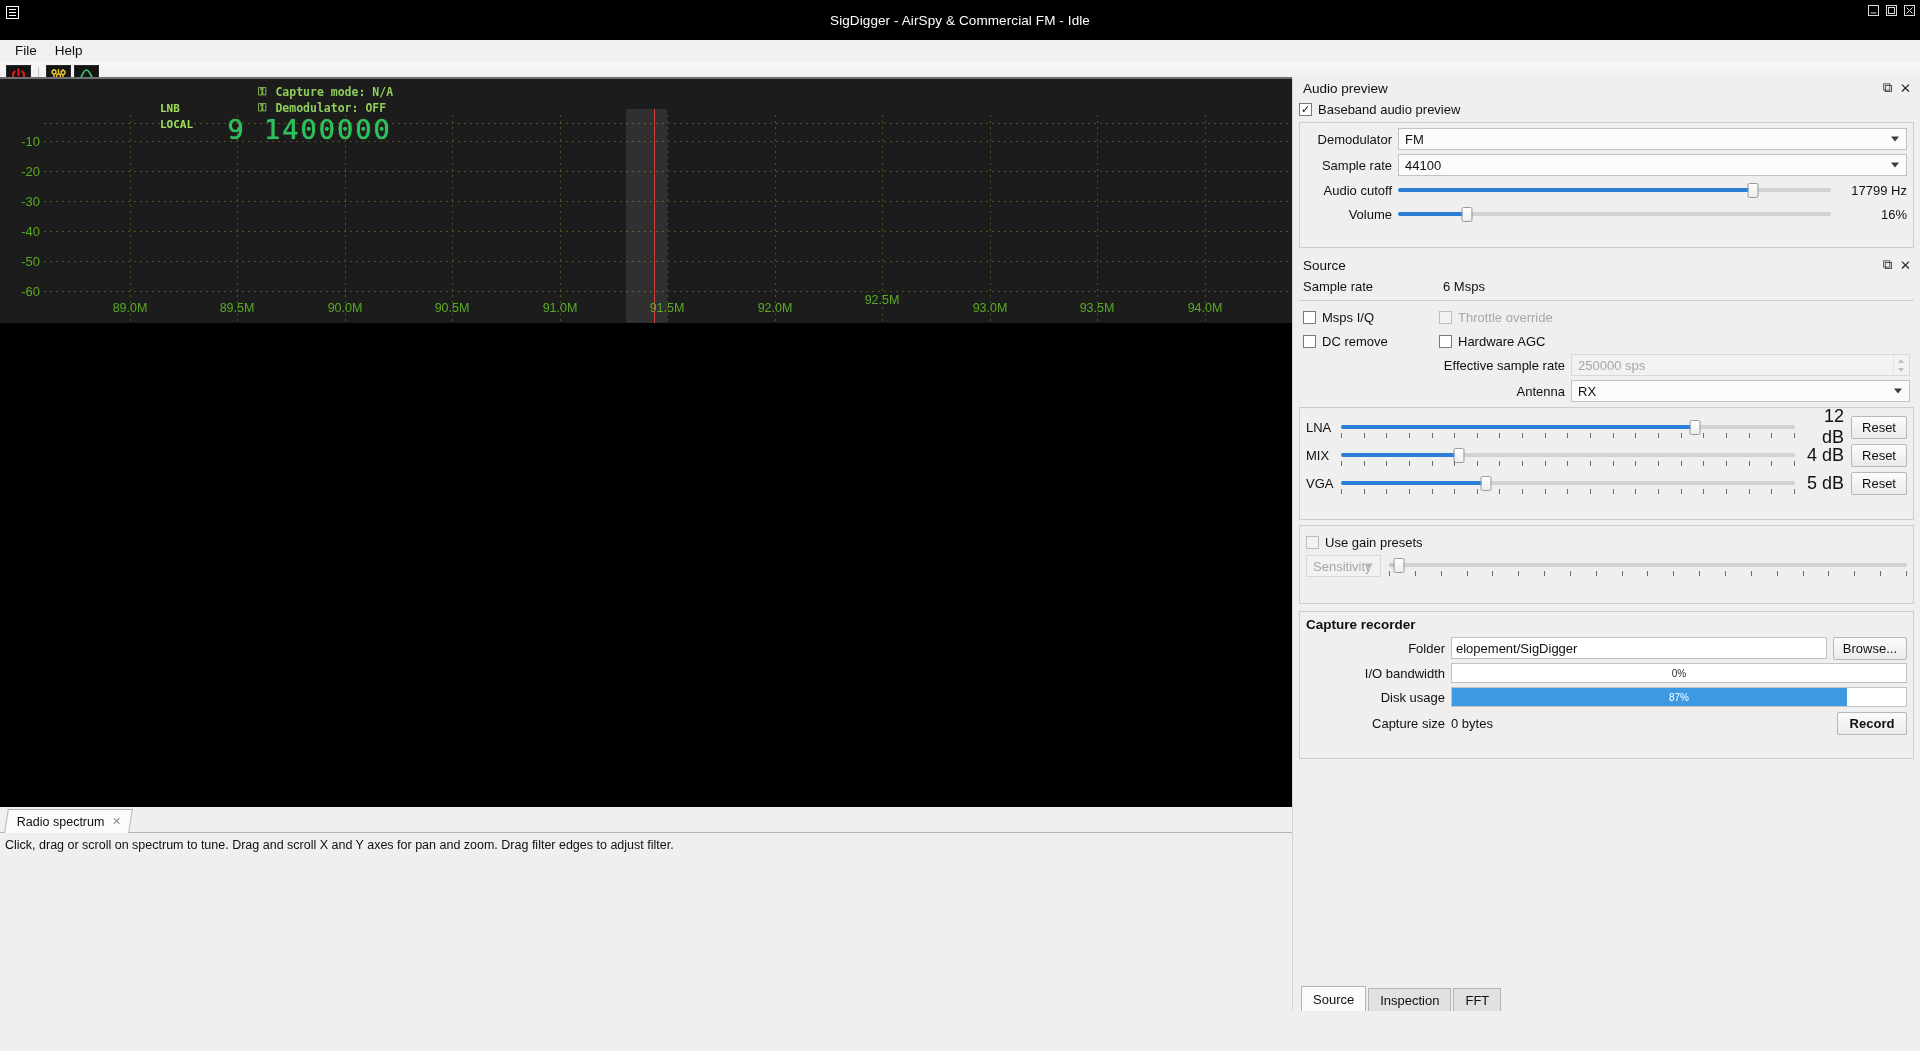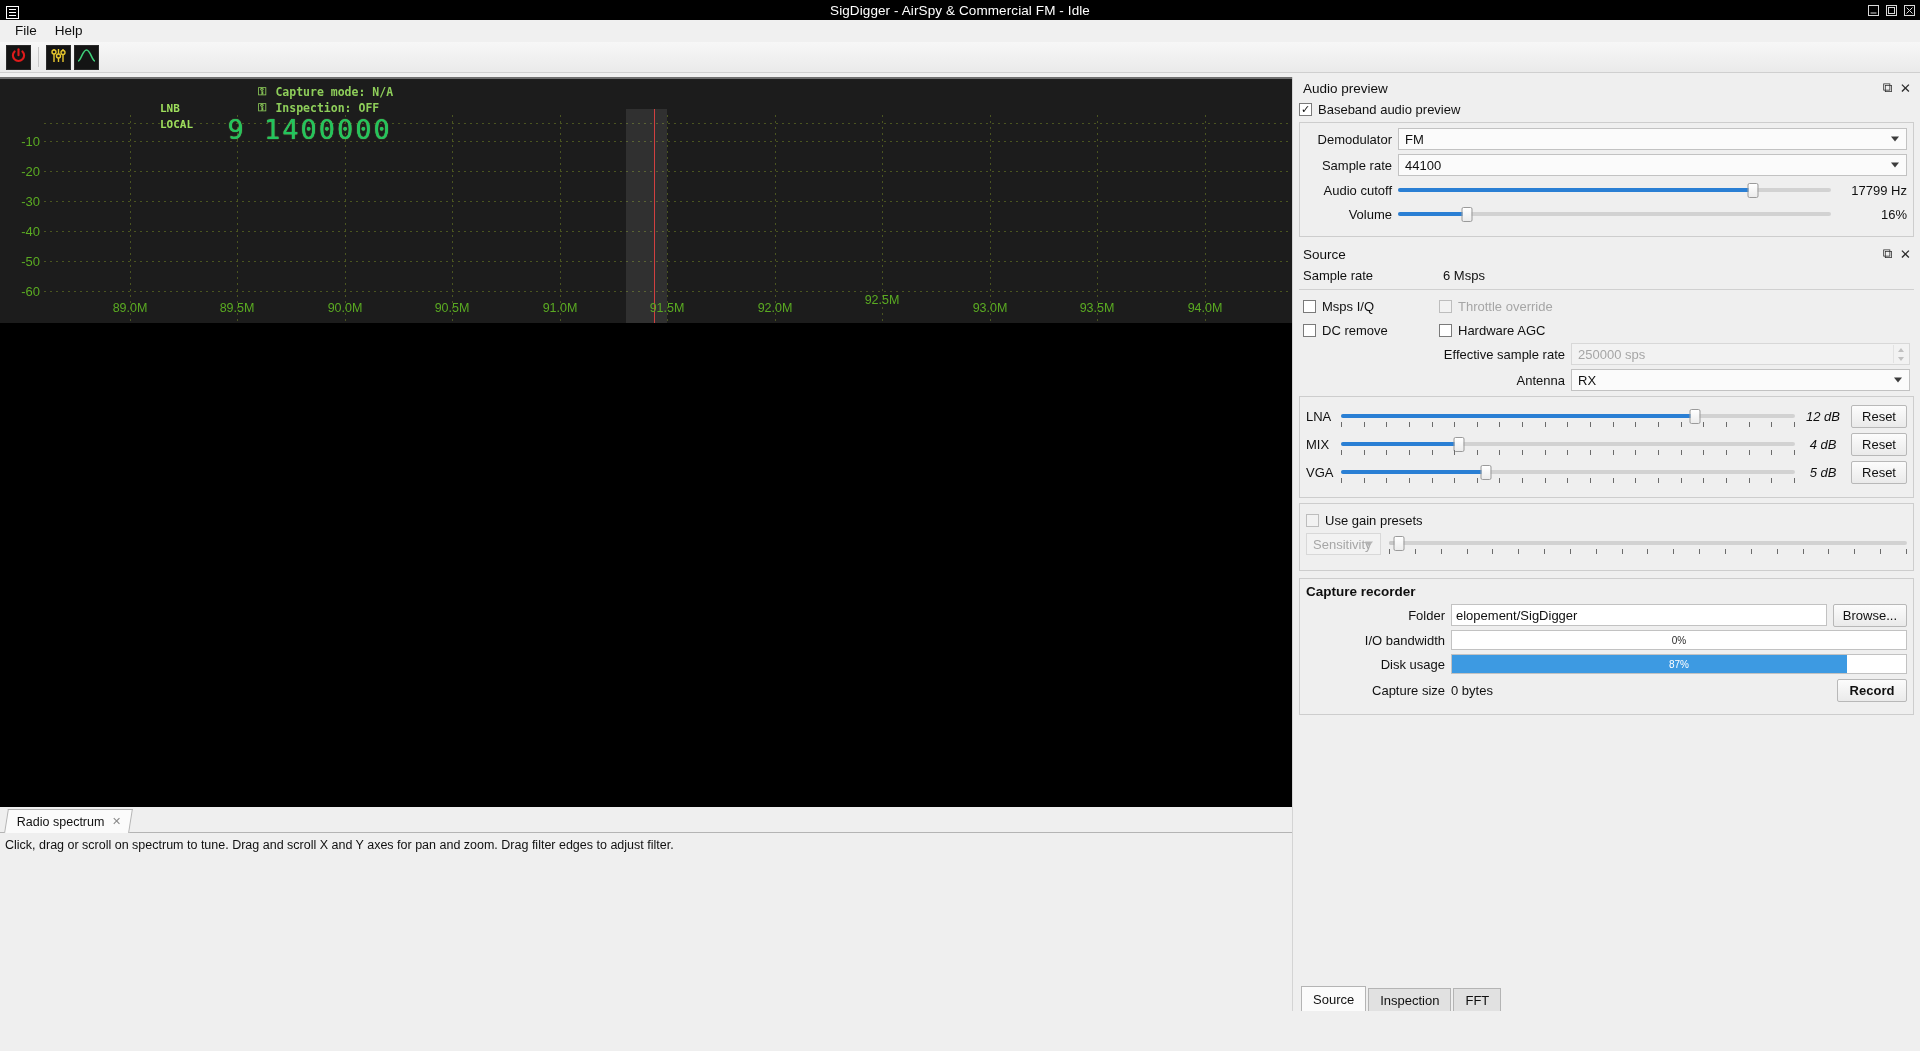--- a/index.html
+++ b/index.html
@@ -7,21 +7,21 @@
   html, body {
     margin: 0; padding: 0;
     width: 1920px; height: 1051px;
     overflow: hidden;
     font-family: "Liberation Sans", sans-serif;
     background: #efefef;
   }
 
   
   #titlebar {
-    height: 20px;
+    height: 40px;
     background: #000;
     color: #fff;
     display: flex;
     align-items: center;
     position: relative;
     font-size: 13px;
   }
   #titlebar .tb-left {
     position: absolute; left: 2px; top: 2px;
     width: 20px; height: 20px;
@@ -233,21 +233,21 @@
     display: inline-flex; align-items: center; justify-content: center;
     font-size: 11px; color: #101010; line-height: 1;
     flex: none;
   }
   .chkbox.disabled { border-color: #bdbdbd; background: #f2f2f2; }
   .lbl-dim { color: #a6a6a6; }
 
   .group-box {
     border: 1px solid #cdcdcd;
     background: #efefef;
-    padding: 5px 6px 11px 6px;
+    padding: 5px 6px 22px 6px;
     margin-top: 2px;
   }
   .group-title { font-weight: bold; font-size: 13.5px; margin-bottom: 4px; }
 
   .form-row {
     display: flex; align-items: center;
     gap: 6px;
     height: 24px;
     margin-bottom: 2px;
   }
@@ -346,21 +346,21 @@
   .slider.ticks .tickrow i {
     width: 1px; height: 5px; background: #6b6b6b; display: block;
   }
   .slider.disabled .fill { background: #c8c8c8; }
 
   .gain-row {
     display: flex; align-items: center; gap: 7px;
     height: 28px;
   }
   .gain-name { width: 28px; font-size: 13px; }
-  .gain-val { width: 42px; text-align: center; font-size: 13px; font-style: italic; }
+  .gain-val { width: 42px; text-align: right; font-size: 18px; }
 
   .progress {
     flex: 1; height: 20px;
     border: 1px solid #c2c2c2;
     background: #fff;
     position: relative;
     overflow: hidden;
   }
   .progress .pbar {
     position: absolute; left: 0; top: 0; bottom: 0;
@@ -507,21 +507,21 @@
           <div>LOCAL</div>
         </div>
 
         <div class="status-col">
           <div class="status-row">
             <span class="lock-icon">⚿</span>
             <span>Capture mode: N/A</span>
           </div>
           <div class="status-row">
             <span class="lock-icon">⚿</span>
-            <span>Inspection: OFF</span>
+            <span>Demodulator: OFF</span>
           </div>
         </div>
 
         <div class="ylabel" style="left:0px; top:55px">-10</div>
         <div class="ylabel" style="left:0px; top:85px">-20</div>
         <div class="ylabel" style="left:0px; top:115px">-30</div>
         <div class="ylabel" style="left:0px; top:145px">-40</div>
         <div class="ylabel" style="left:0px; top:175px">-50</div>
         <div class="ylabel" style="left:0px; top:205px">-60</div>
 

